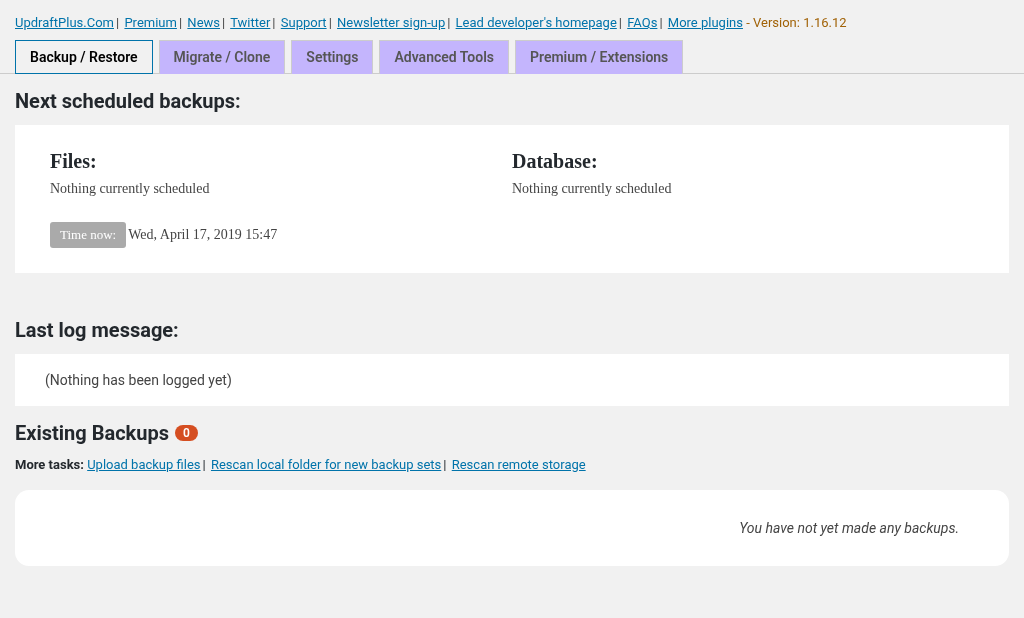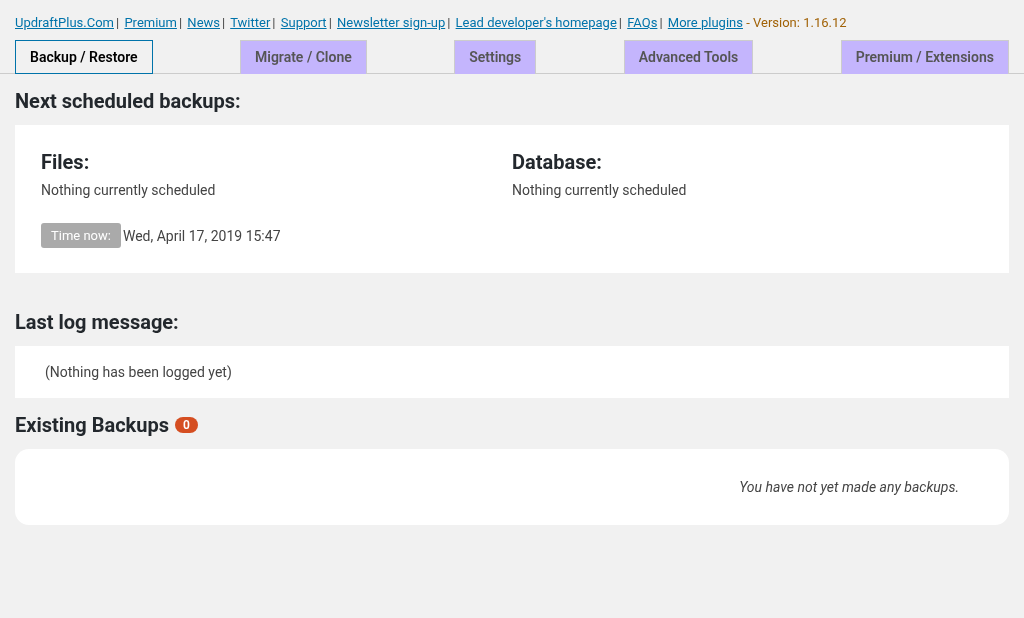--- a/index.html
+++ b/index.html
@@ -21,22 +21,21 @@
     }
     .top-links span.sep {
       margin: 0 2px;
       color: #444;
     }
     .version-text { color: #a16207; }
     .nav-tabs {
       display: flex;
       padding: 0 15px;
       border-bottom: 1px solid #ccc;
-      gap: 15px;
-      justify-content: space-between;
+      gap: 6px;
     }
     .nav-tab {
       padding: 8px 14px;
       border: 1px solid #ccc;
       border-bottom: none;
       background: #c4b5fd;
       font-size: 14px;
       font-weight: 600;
       color: #555;
       cursor: pointer;
@@ -51,22 +50,23 @@
       padding: 15px 15px 0 15px;
     }
     h2.section-title {
       font-size: 20px;
       font-weight: 700;
       color: #23282d;
       margin-bottom: 12px;
     }
     .white-box {
       background: #fff;
-      padding: 25px 26px;
-      margin-bottom: 22px;
+      padding: 25px 35px;
+      margin-bottom: 30px;
+      font-family: Liberation Serif, serif;
     }
     .columns {
       display: flex;
       gap: 0;
     }
     .col {
       flex: 1;
     }
     .col h3 {
       font-size: 20px;
@@ -186,16 +186,22 @@
   <div class="log-box">
     <span>(Nothing has been logged yet)</span>
   </div>
 </div>
 
 <div class="section">
   <div class="existing-heading">
     <span>Existing Backups</span>
     <span class="badge">0</span>
   </div>
+  <div class="more-tasks">
+    <strong>More tasks:</strong>
+    <a>Upload backup files</a><span class="sep">|</span>
+    <a>Rescan local folder for new backup sets</a><span class="sep">|</span>
+    <a>Rescan remote storage</a>
+  </div>
   <div class="no-backups">
     <span>You have not yet made any backups.</span>
   </div>
 </div>
 
 </body></html>

